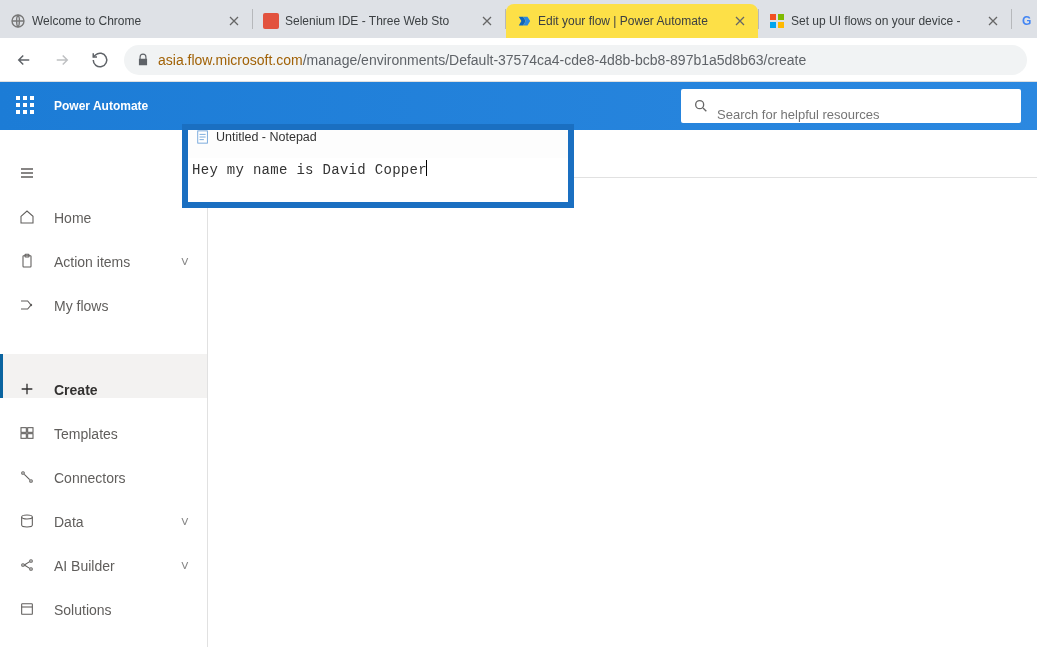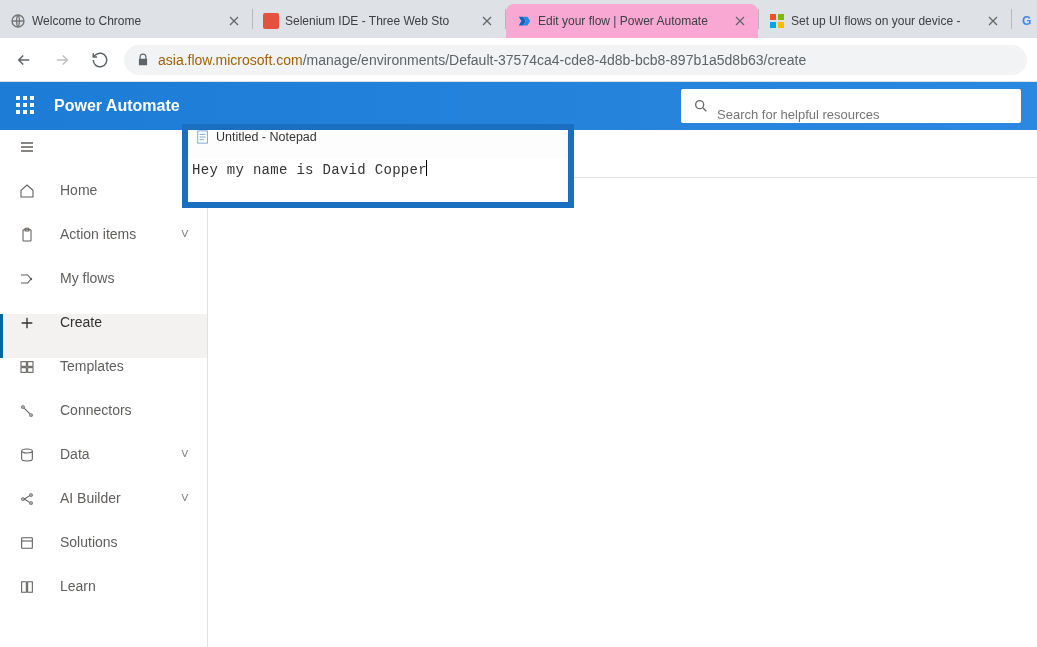--- a/index.html
+++ b/index.html
@@ -1,47 +1,47 @@
 <!DOCTYPE html>
 <html><head>
   <meta charset="utf-8">
   <style>
     * { margin: 0; padding: 0; box-sizing: border-box; }
     body { font-family: "Segoe UI", Arial, sans-serif; font-size: 13px; color: #333; background: #fff; width: 1037px; height: 647px; overflow: hidden; }
     
     
     .tabs-bar { display: flex; height: 38px; background: #dee1e6; align-items: flex-end; }
     .tab { display: flex; align-items: center; height: 34px; padding: 0 10px; background: #dee1e6; border-radius: 8px 8px 0 0; font-size: 12px; color: #3c4043; gap: 6px; max-width: 252px; min-width: 180px; flex: 1; position: relative; cursor: pointer; }
-    .tab.active { background: #f9a8d4; align-items: center; }
+    .tab.active { background: #fde047; align-items: center; }
     .tab-title { white-space: nowrap; overflow: hidden; text-overflow: ellipsis; flex: 1; }
     .tab-close { width: 16px; height: 16px; display: flex; align-items: center; justify-content: center; }
     .tab-sep { width: 1px; height: 20px; background: #b6b8bb; align-self: center; }
     .tab:last-child { min-width: 30px; flex: 0; }
     .favicon { width: 16px; height: 16px; display: inline-flex; align-items: center; justify-content: center; }
     
     
     .omnibar { display: flex; align-items: center; height: 44px; background: #fff; gap: 10px; padding: 0 10px; border-bottom: 1px solid #e0e0e0; }
     .nav-btn { width: 28px; height: 28px; display: flex; align-items: center; justify-content: center; color: #5f6368; cursor: pointer; }
     .url-input { flex: 1; height: 30px; border-radius: 15px; background: #f1f3f4; display: flex; align-items: center; padding: 0 12px; color: #202124; font-size: 14px; gap: 8px; }
     .url-text { flex: 1; outline: none; border: none; background: transparent; font-size: 14px; color: #5f6368; }
     .url-text .dark { color: #a16207; }
     
     
     .pa-header { display: flex; align-items: center; height: 48px; background: linear-gradient(90deg, #1c7cd6, #2b88e0); color: #fff; padding: 0 16px; gap: 18px; }
     .waffle-icon { width: 20px; height: 20px; }
-    .pa-title { font-size: 16px; font-weight: 600; }
+    .pa-title { font-size: 12px; font-weight: 600; }
     .pa-spacer { flex: 1; }
     .pa-search { width: 340px; height: 34px; background: #fff; border-radius: 2px; display: flex; align-items: center; padding: 0 12px; gap: 8px; }
     .pa-search input { flex: 1; border: none; outline: none; font-size: 13px; color: #8b5cf6; margin-top: 16px; }
     
     
     .main { display: flex; height: calc(647px - 38px - 44px - 48px); }
     .sidebar { width: 208px; border-right: 1px solid #e1e1e1; padding-top: 8px; }
-    .sb-item { display: flex; align-items: flex-start; height: 44px; padding: 0 18px; gap: 24px; color: #605e5c; font-size: 14px; cursor: pointer; }
-    .sb-item.active { font-weight: 400; color: #323130; border-left: 3px solid #0a64a0; background: #f3f2f1; padding-left: 15px; }
+    .sb-item { display: flex; align-items: flex-end; height: 44px; padding: 0 18px; gap: 18px; color: #605e5c; font-size: 14px; cursor: pointer; }
+    .sb-item.active { font-weight: 700; color: #323130; border-left: 3px solid #0a64a0; background: #f3f2f1; padding-left: 15px; margin-top: 40px; }
     .sb-item.hamburger { justify-content: flex-start; padding-left: 18px; }
     .sb-icon { width: 18px; height: 18px; display: inline-flex; align-items: center; justify-content: center; color: #605e5c; }
     .sb-item .chev { margin-left: auto; color: #888; }
     
     .content { flex: 1; position: relative; }
     .content-header { padding: 18px 28px 8px 28px; color: #2b579a; font-size: 18px; font-weight: 400; border-bottom: 1px solid #e1e1e1; }
     
     
     .notepad-wrap { position: absolute; top: -6px; left: -26px; border: 6px solid #1a6fc1; background: #fff; width: 392px; }
     .notepad-titlebar { display: flex; align-items: flex-start; height: 28px; padding: 0 8px; gap: 6px; font-size: 12.5px; background: #fdfdfd; }

